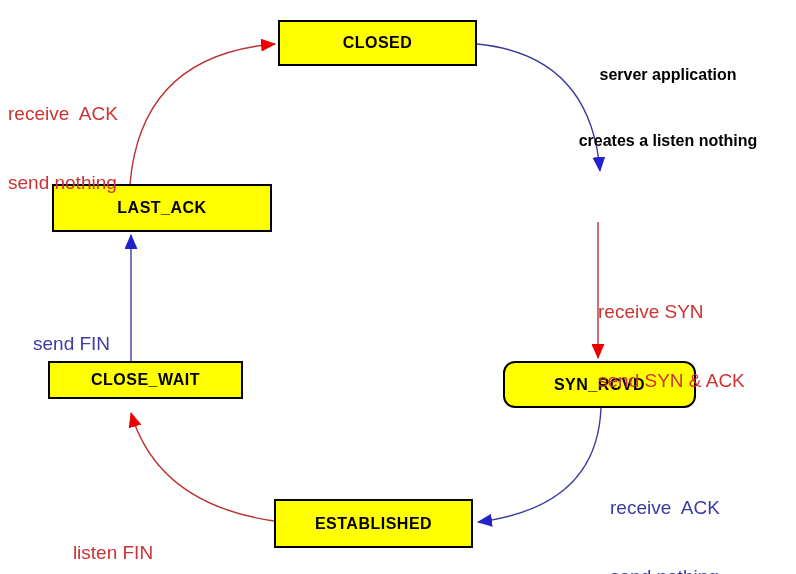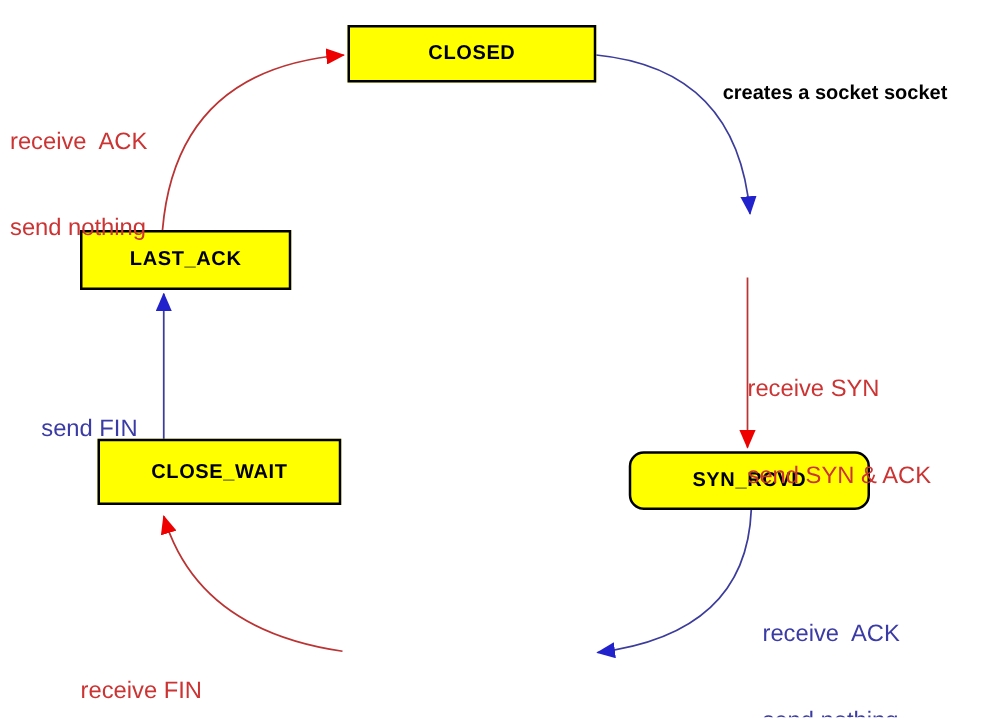--- a/index.html
+++ b/index.html
@@ -35,22 +35,22 @@
     justify-content: center;
     font-weight: bold;
     font-size: 16px;
     letter-spacing: 0.5px;
     color: var(--state-text, #000000);
   }
   .st-closed      { left: 278px; top: 20px;  width: 199px; height: 46px; text-align: center; }
   .st-listen      { left: 503px; top: 174px; width: 191px; height: 48px; }
   .st-syn-rcvd    { left: 503px; top: 361px; width: 193px; height: 47px; border-radius: 12px; }
   .st-established { left: 274px; top: 499px; width: 199px; height: 49px; }
-  .st-close-wait  { left: 48px;  top: 351px; width: 195px; height: 53px; margin-left: 30px; }
-  .st-last-ack    { left: 64px;  top: 184px; width: 169px; height: 48px; }
+  .st-close-wait  { left: 48px;  top: 361px; width: 195px; height: 38px; }
+  .st-last-ack    { left: 52px;  top: 184px; width: 220px; height: 48px; }
   .note {
     position: absolute;
     left: 540px; top: 20px; width: 256px;
     text-align: center;
     font-weight: bold;
     font-size: 16px;
     line-height: 22px;
     color: var(--note-text, #000000);
     white-space: pre-wrap;
   }
@@ -91,44 +91,46 @@
 
     <path class="edge-red" d="M 274 521 Q 158 504 131 413" marker-end="url(#arrow-red)"></path>
 
     <path class="edge-blue" d="M 131 361 L 131 235" marker-end="url(#arrow-blue)"></path>
 
     <path class="edge-red" d="M 130 184 Q 141 55 275 44" marker-end="url(#arrow-red)"></path>
   </svg>
 
   <div class="state st-closed">CLOSED</div>
   <div class="state st-syn-rcvd">SYN_RCVD</div>
+  <div class="state st-established">ESTABLISHED</div>
   <div class="state st-close-wait">CLOSE_WAIT</div>
   <div class="state st-last-ack">LAST_ACK</div>
 
   <div class="note">
-    <div>creates a socket socket</div>
+    <div>server application</div>
+    <div>creates a listen nothing</div>
   </div>
 
   <div class="lbl lbl-red lbl-receive-ack-top">
     <div>receive  ACK</div>
     <div>send nothing</div>
   </div>
 
   <div class="lbl lbl-red lbl-receive-syn">
     <div>receive SYN</div>
     <div>send SYN &amp; ACK</div>
   </div>
 
   <div class="lbl lbl-blue lbl-receive-ack-bottom">
     <div>receive  ACK</div>
     <div>send nothing</div>
   </div>
 
   <div class="lbl lbl-red lbl-receive-fin">
-    <div>receive FIN</div>
+    <div>listen FIN</div>
     
   </div>
 
   <div class="lbl lbl-blue lbl-send-fin">
     <div>send FIN</div>
   </div>
 
 </div>
 
 </body></html>

